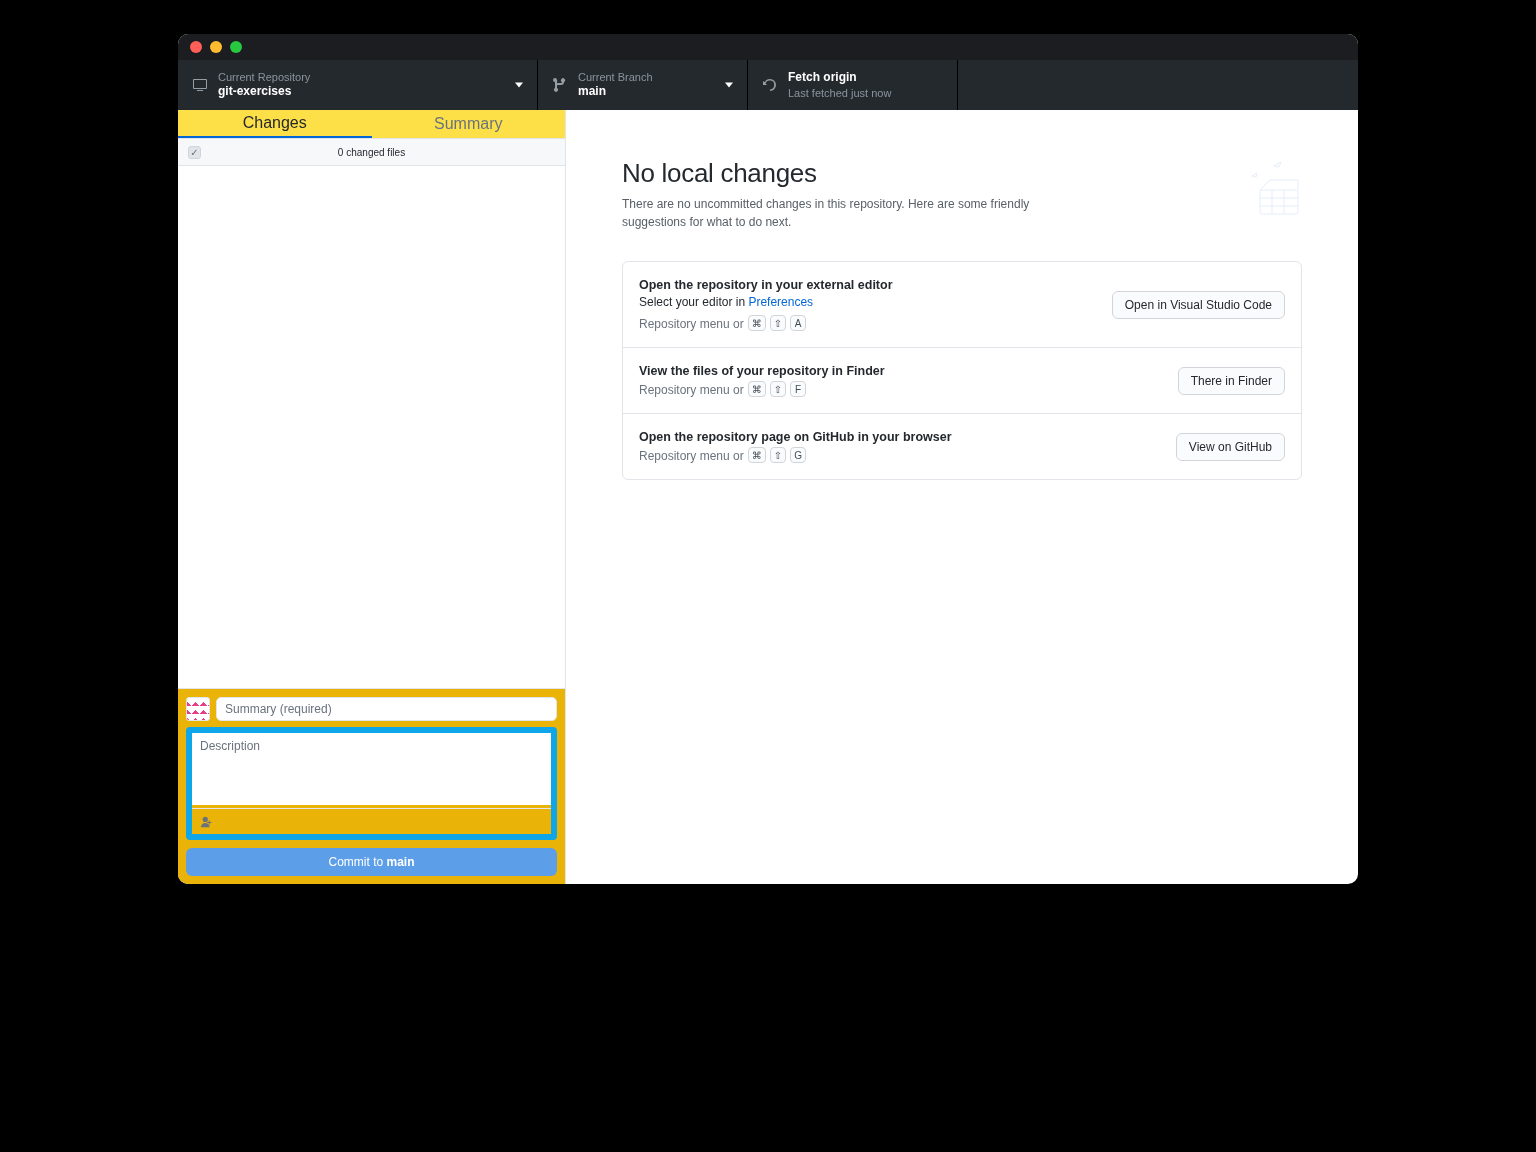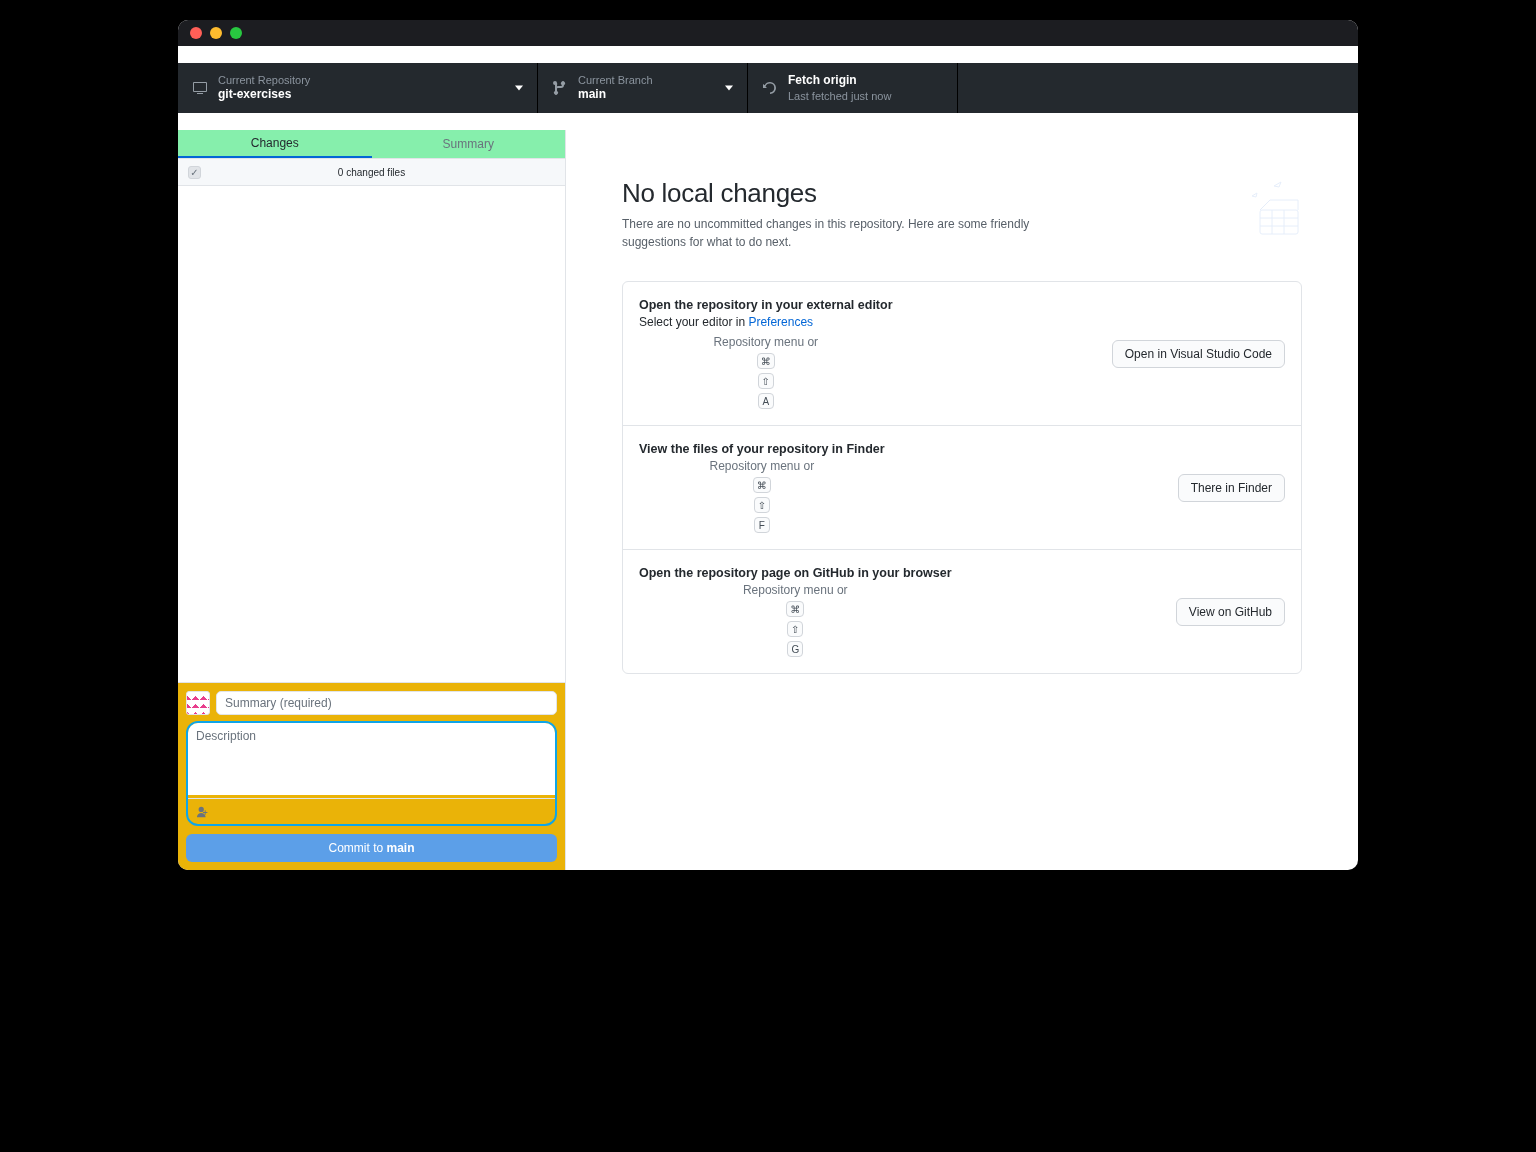--- a/index.html
+++ b/index.html
@@ -10,29 +10,28 @@
     color: #24292e;
     width: 1536px;
     height: 1152px;
     display: flex;
     align-items: flex-start;
     justify-content: center;
   }
   .window {
     width: 1180px;
     height: 850px;
-    margin-top: 20px;
+    margin-top: 34px;
     background: #fff;
     border-radius: 10px;
     overflow: hidden;
     box-shadow: 0 20px 60px rgba(0,0,0,0.5);
     display: flex;
     flex-direction: column;
     position: relative;
-    gap: 17px;
   }
   
   .titlebar {
     height: 26px;
     background: #1c1d21;
     display: flex;
     align-items: center;
     padding: 0 12px;
     gap: 8px;
   }
@@ -86,23 +85,23 @@
   .tabs {
     display: flex;
     height: 29px;
     border-bottom: 1px solid #e1e4e8;
   }
   .tab {
     flex: 1;
     display: flex;
     align-items: center;
     justify-content: center;
-    font-size: 12px;
+    font-size: 16px;
     color: #24292e;
-    background: #86efac;
+    background: #fde047;
     cursor: default;
   }
   .tab.inactive { color: #6a737d; }
   .tab.active {
     border-bottom: 2px solid #0366d6;
     font-weight: 400;
   }
   .changes-header {
     height: 27px;
     background: #f6f8fa;
@@ -146,22 +145,22 @@
     flex:1;
     height: 24px;
     border: 1px solid #e1e4e8;
     border-radius: 5px;
     padding: 0 8px;
     font-size: 12px;
     background: #fff;
   }
   .summary-input::placeholder, .desc-input::placeholder { color:#6a737d; }
   .desc-wrap {
-    border: 2px solid #0ea5e9;
-    border-radius: 12px;
+    border: 6px solid #0ea5e9;
+    border-radius: 4px;
     overflow: hidden;
     margin-bottom: 8px;
   }
   .desc-input {
     width: 100%;
     height: 72px;
     border: none;
     resize: none;
     padding: 6px 8px;
     font-size: 12px;
@@ -234,21 +233,21 @@
   }
   .row-text .sub {
     font-size: 12px;
     color: #24292e;
     margin-bottom: 6px;
   }
   .row-text .sub a { color: #0366d6; text-decoration: none; }
   .row-text .hint {
     font-size: 12px;
     color: #6a737d;
-    display:flex; align-items:center; gap:4px;flex-direction:column;
+    display:flex; align-items:flex-end; gap:4px;
   }
   .kbd {
     display:inline-flex;
     align-items:center; justify-content:center;
     min-width: 16px;
     height: 16px;
     padding: 0 3px;
     border: 1px solid #d1d5da;
     border-radius: 4px;
     font-size: 10px;

